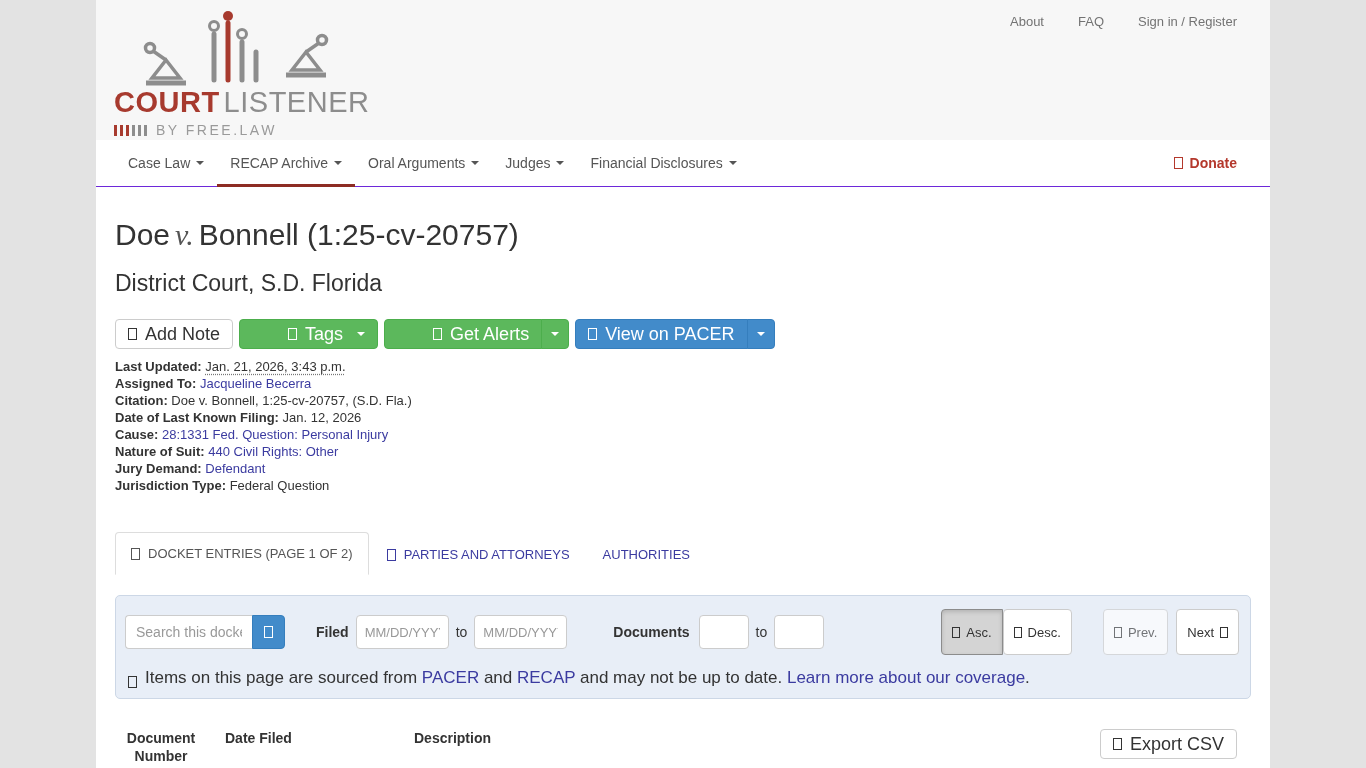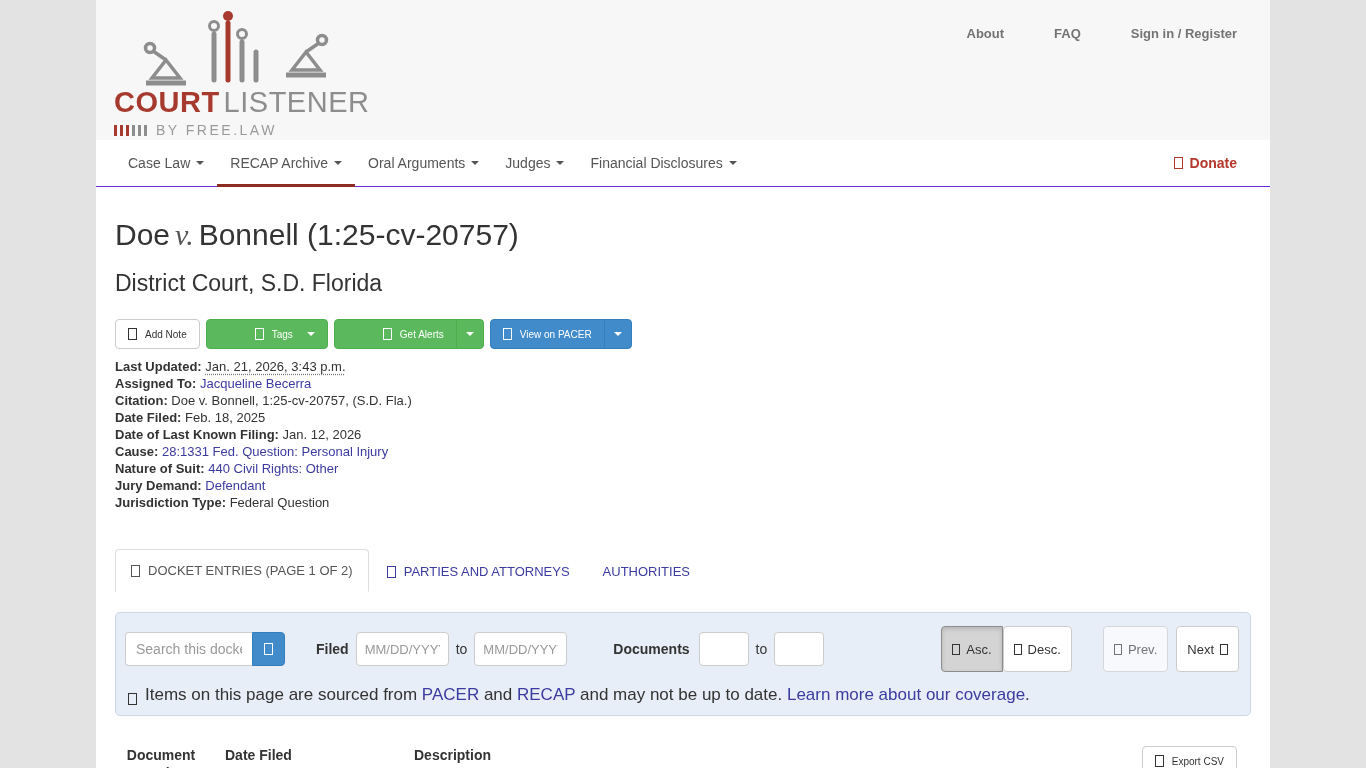--- a/index.html
+++ b/index.html
@@ -16,21 +16,21 @@
   .logo-emblem { display: block; margin-left: 22px; }
   .logo-text { font-size: 29px; line-height: 1; letter-spacing: .5px; margin-top: 2px; white-space: nowrap; }
   .logo-text .bold  { color: #a73a2e; font-weight: 700; }
   .logo-text .light { color: #8d8d8d; font-weight: 400; margin-left: 4px; }
   .logo-sub { margin-top: 5px; display: flex; align-items: center; gap: 9px; }
   .eq-bars { display: inline-flex; gap: 3px; align-items: flex-end; }
   .eq-bars i { width: 3px; height: 11px; background: #8d8d8d; display: block; }
   .eq-bars i.red { background: #a73a2e; }
   .sub-text { color: #9a9a9a; font-size: 14px; letter-spacing: 2.5px; }
 
-  .header-links { position: absolute; top: 26px; right: 33px; display: flex; gap: 50px; font-weight: bold; }
+  .header-links { position: absolute; top: 14px; right: 33px; display: flex; gap: 34px; }
   .header-links a { color: #737373; font-size: 13px; }
 
   
   .navbar { background: #fff; height: 47px; display: flex; align-items: stretch;
             padding: 0 33px 0 19px; border-bottom: 1px solid #6d28d9; }
   .nav-item { display: flex; align-items: center; padding: 0 13px; color: #555;
               font-size: 14px; position: relative; }
   .nav-item.active::after { content: ""; position: absolute; left: 0; right: 0; bottom: -1px;
               height: 3px; background: #8d2c23; }
   .caret { display: inline-block; width: 0; height: 0; border-top: 4px solid currentColor;
@@ -42,21 +42,21 @@
   .tofu { display: inline-block; width: 9px; height: 12px; border: 1px solid currentColor; flex: none; }
 
   
   main { padding: 0 19px; }
   h1 { margin-top: 31px; font-size: 30px; font-weight: 400; color: #333; }
   h1 .vs { font-family: "Liberation Serif", serif; font-style: italic; color: #555; margin: 0 5px; }
   h2 { margin-top: 18px; font-size: 23px; font-weight: 400; color: #333; }
 
   .actions { margin-top: 22px; display: flex; gap: 6px; }
   .btn { display: inline-flex; align-items: center; gap: 8px; padding: 0 12px; height: 30px;
-         font-size: 10px; border-radius: 4px; border: 1px solid #ccc; background: #fff; color: #333; }
+         font-size: 18px; border-radius: 4px; border: 1px solid #ccc; background: #fff; color: #333; }
   .btn-success { background: #5cb85c; border-color: #4cae4c; color: #fff; padding-left: 48px; }
   .btn-primary { background: #428bca; border-color: #357ebd; color: #fff; }
   .btn-group { display: inline-flex; }
   .btn-group .btn:first-child { border-top-right-radius: 0; border-bottom-right-radius: 0; }
   .btn-group .btn.caret-btn { border-top-left-radius: 0; border-bottom-left-radius: 0;
          padding: 0 9px; margin-left: -1px; }
   .caret-btn .caret { margin-left: 0; }
 
   .meta { margin-top: 9px; }
   .meta p { font-size: 13px; line-height: 17px; color: #333; }
@@ -223,22 +223,20 @@
       </div>
     </div>
 
     <div class="meta">
       <p><b>Last Updated:</b>
         <span class="dotted">Jan. 21, 2026, 3:43 p.m.</span></p>
       <p><b>Assigned To:</b>
         <a>Jacqueline Becerra</a></p>
       <p><b>Citation:</b>
         <span>Doe v. Bonnell, 1:25-cv-20757, (S.D. Fla.)</span></p>
-      <p><b>Date Filed:</b>
-        <span>Feb. 18, 2025</span></p>
       <p><b>Date of Last Known Filing:</b>
         <span>Jan. 12, 2026</span></p>
       <p><b>Cause:</b>
         <a>28:1331 Fed. Question: Personal Injury</a></p>
       <p><b>Nature of Suit:</b>
         <a>440 Civil Rights: Other</a></p>
       <p><b>Jury Demand:</b>
         <a>Defendant</a></p>
       <p><b>Jurisdiction Type:</b>
         <span>Federal Question</span></p>

